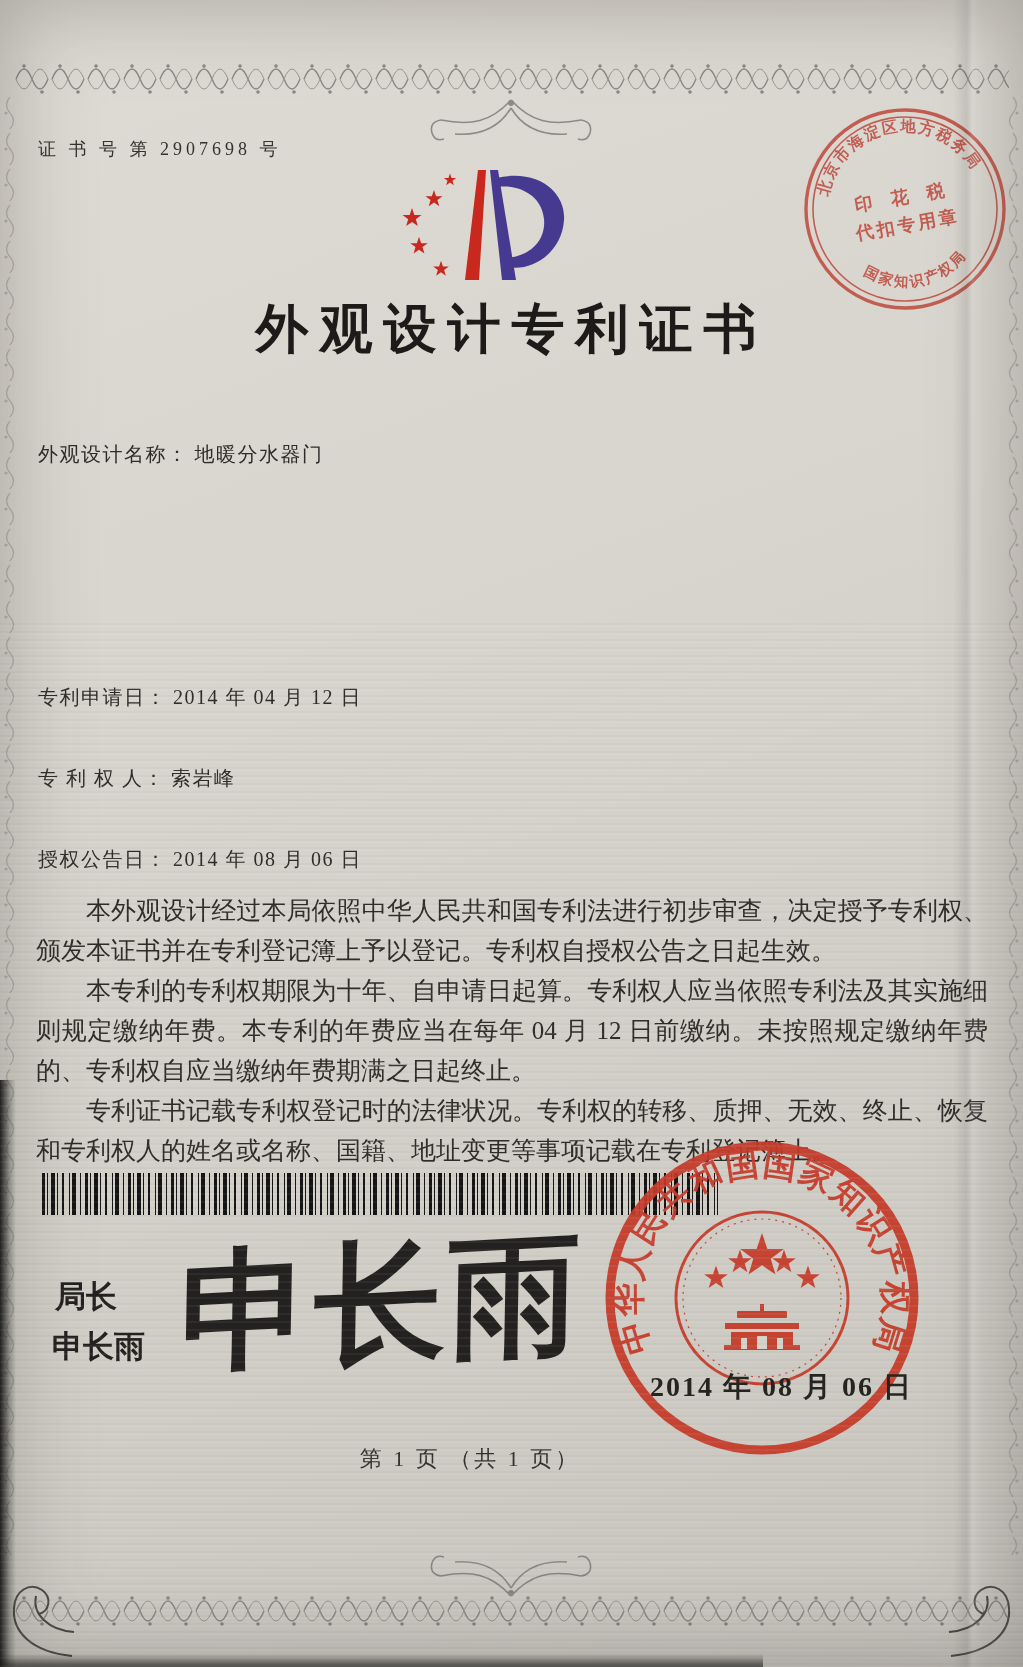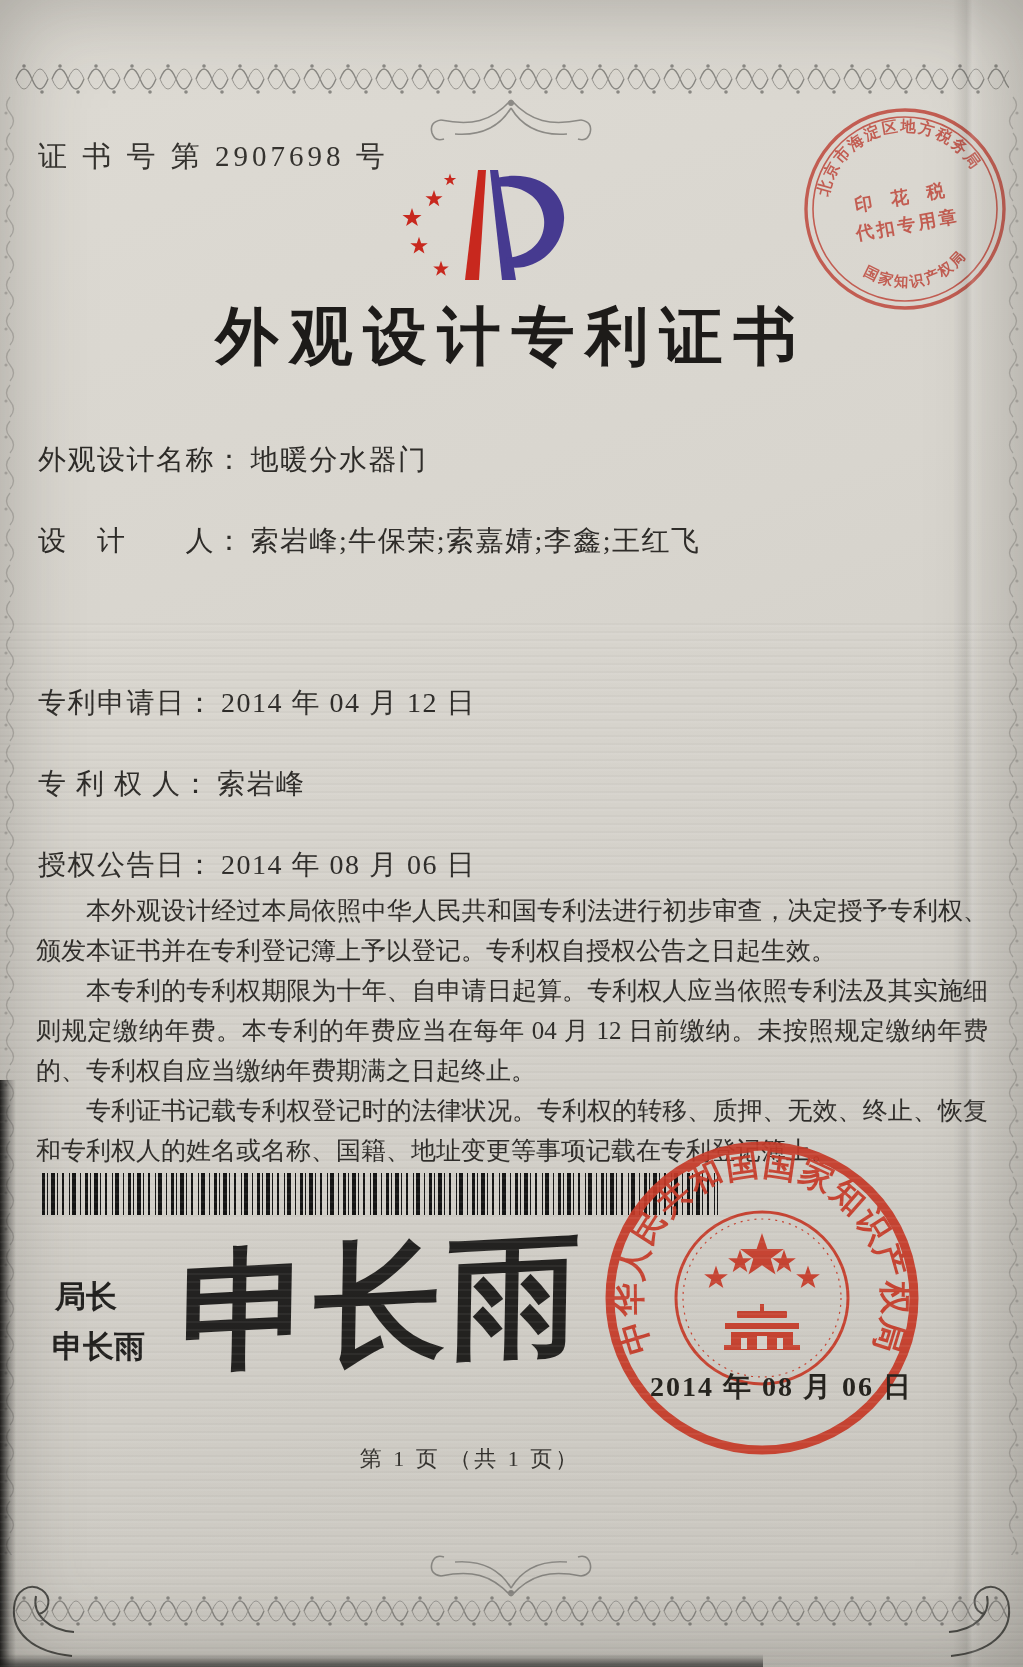--- a/index.html
+++ b/index.html
@@ -11,23 +11,23 @@
   .texture{position:absolute;left:0;right:0;top:620px;bottom:0;pointer-events:none;
            background:repeating-linear-gradient(0deg,rgba(255,255,255,.05) 0 2px,rgba(0,0,0,.025) 2px 4px,transparent 4px 8px);}
   .crease{top:0;bottom:0;right:40px;width:30px;background:linear-gradient(90deg,transparent,rgba(0,0,0,.08) 45%,rgba(255,255,255,.12) 65%,transparent);}
   .shadowL{left:0;top:1080px;bottom:0;width:16px;background:linear-gradient(90deg,rgba(8,8,8,.9),rgba(8,8,8,.25) 60%,transparent);}
   .shadowB{left:0;right:260px;bottom:0;height:13px;background:linear-gradient(0deg,rgba(10,10,10,.65),transparent);}
   .vignette{inset:0;box-shadow:inset 0 0 90px rgba(60,58,52,.35);pointer-events:none;}
   
   .band{left:14px;right:14px;height:46px;opacity:.75;}
   .sideband{width:18px;top:95px;height:1460px;opacity:.35;}
   
-  .certno{left:38px;top:137px;font-size:29px;letter-spacing:4px;color:#35332f;}
-  .title{left:0;width:1023px;top:294px;text-align:center;font-size:63px;font-weight:700;letter-spacing:11px;color:#1d1b19;}
-  .field{left:38px;font-size:28px;letter-spacing:1.5px;color:#2e2c29;white-space:nowrap;}
+  .certno{left:38px;top:137px;font-size:18px;letter-spacing:4px;color:#35332f;}
+  .title{left:0;width:1023px;top:294px;text-align:center;font-size:53px;font-weight:700;letter-spacing:11px;color:#1d1b19;}
+  .field{left:38px;font-size:20px;letter-spacing:1.5px;color:#2e2c29;white-space:nowrap;}
   .field .fvalue{margin-left:6px;}
   .paras{left:36px;width:952px;top:891px;font-size:25px;line-height:40px;color:#2f2d2a;text-align:justify;}
   .paras p{margin:0;text-indent:2em;}
   .barcode{left:42px;top:1173px;width:676px;height:42px;
     background:repeating-linear-gradient(90deg,
       #141414 0 3px,transparent 3px 5px,#141414 5px 6px,transparent 6px 9px,
       #141414 9px 13px,transparent 13px 15px,#141414 15px 16px,transparent 16px 20px,
       #141414 20px 22px,transparent 22px 27px,#141414 27px 28px,transparent 28px 30px,
       #141414 30px 34px,transparent 34px 38px,#141414 38px 39px,transparent 39px 43px);}
   .director{left:55px;top:1276px;font-size:31px;font-family:"Liberation Sans","DejaVu Sans",sans-serif;font-weight:600;color:#232220;}
@@ -126,23 +126,20 @@
         <use href="#star" transform="translate(27,80) scale(0.92)"></use>
         <use href="#star" transform="translate(49,103) scale(0.82)"></use>
       </g>
     </svg>
   </div>
 
   <div class="abs title">外观设计专利证书</div>
 
   <div class="abs field" style="top:441px;">
     <span class="flabel">外观设计名称：</span><span class="fvalue">地暖分水器门</span>
-  </div>
-  <div class="abs field" style="top:522px;">
-    <span class="flabel">设　计　　人：</span><span class="fvalue">索岩峰;牛保荣;索嘉婧;李鑫;王红飞</span>
   </div>
   <div class="abs field" style="top:684px;">
     <span class="flabel">专利申请日：</span><span class="fvalue">2014 年 04 月 12 日</span>
   </div>
   <div class="abs field" style="top:765px;">
     <span class="flabel">专 利 权 人：</span><span class="fvalue">索岩峰</span>
   </div>
   <div class="abs field" style="top:846px;">
     <span class="flabel">授权公告日：</span><span class="fvalue">2014 年 08 月 06 日</span>
   </div>

